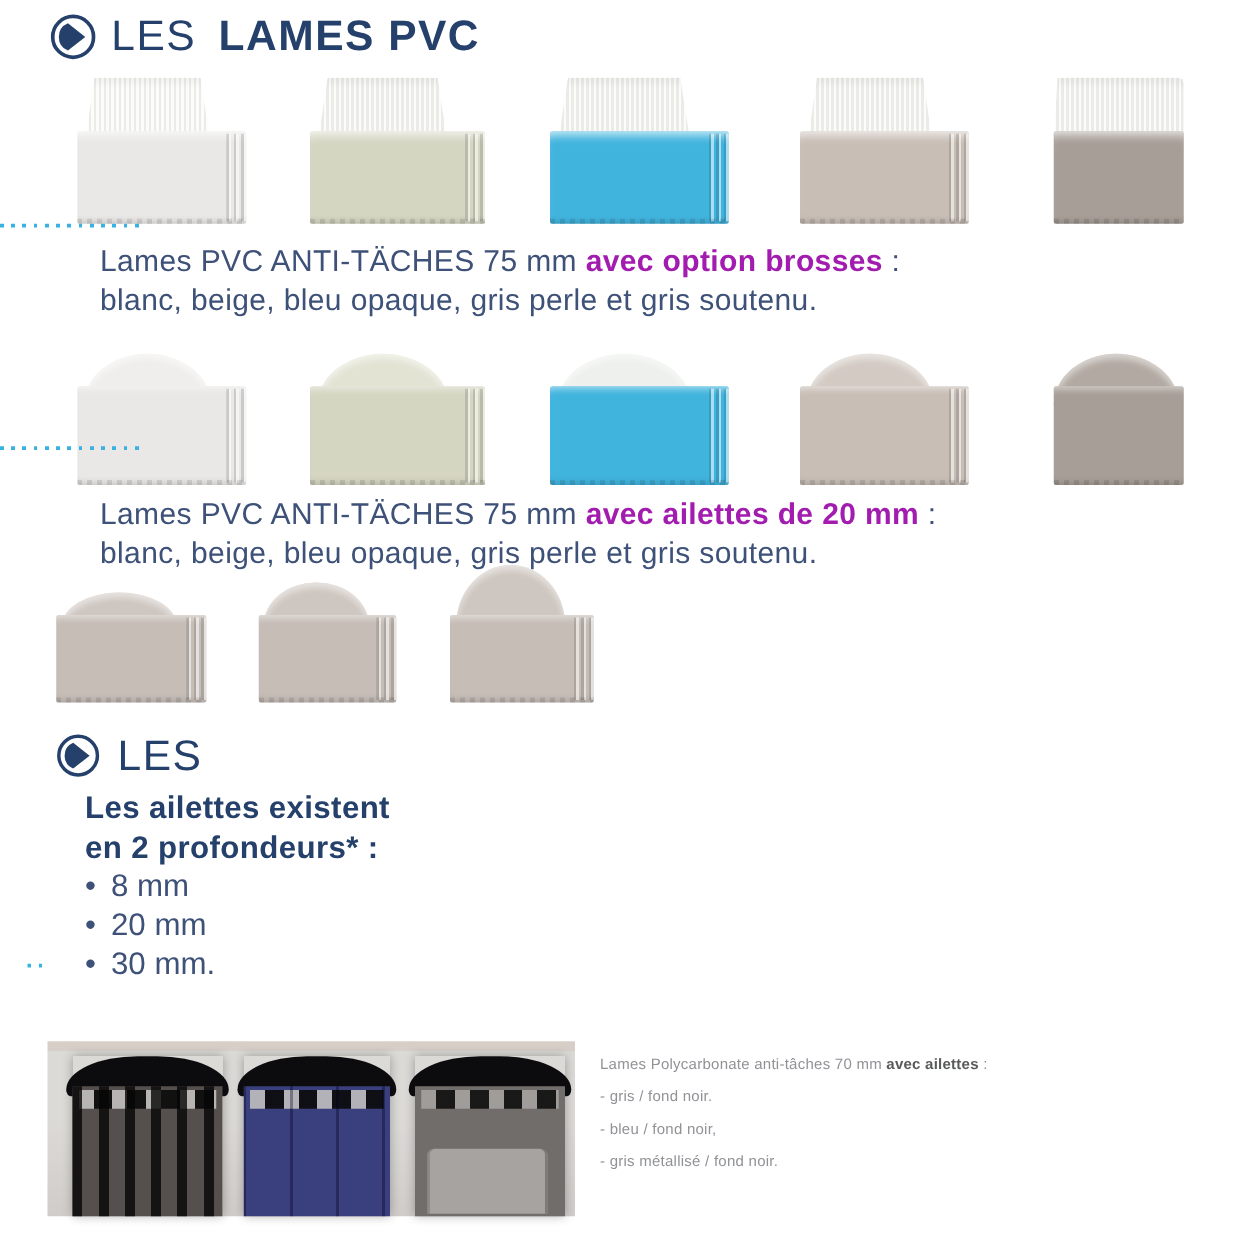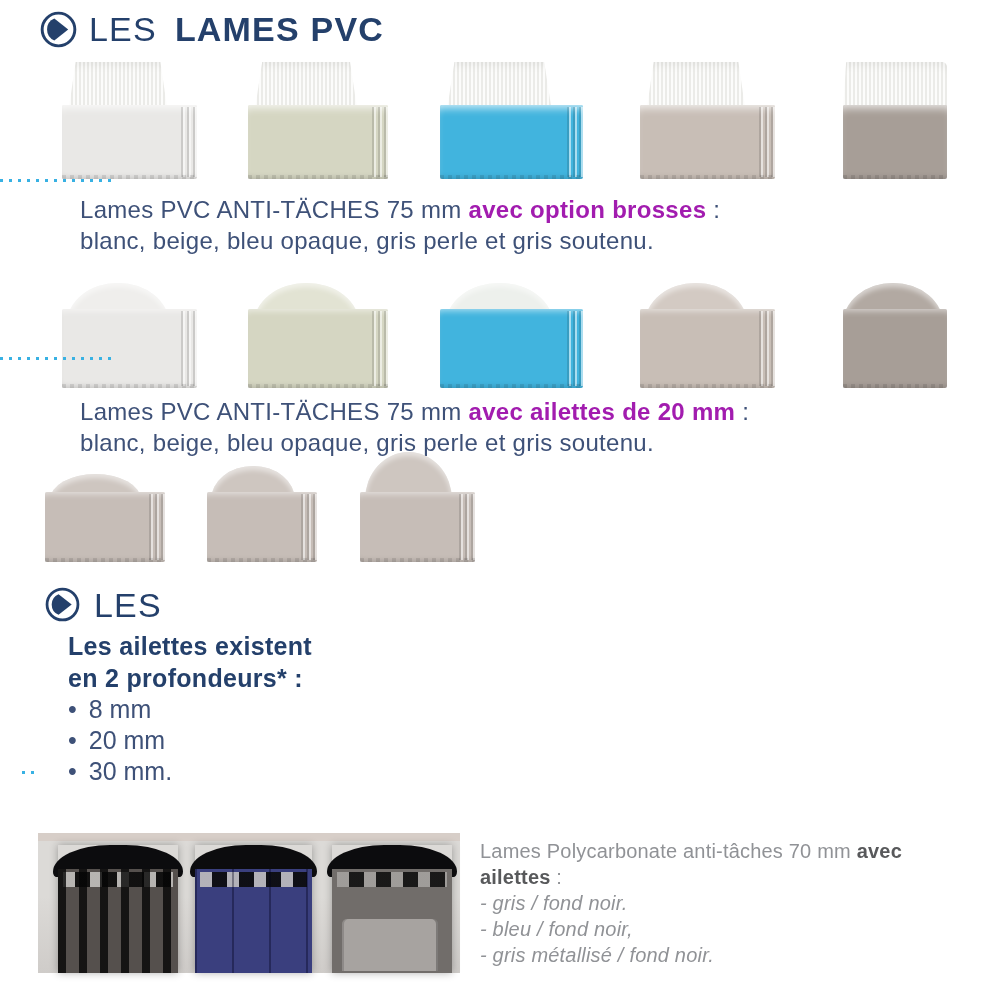--- a/index.html
+++ b/index.html
@@ -74,23 +74,23 @@
   .pA .pbody::after{content:"";position:absolute;inset:0;
         background:repeating-linear-gradient(90deg,rgba(5,5,5,.8) 0 8px,transparent 8px 21px);}
   .pB .pbody::after{content:"";position:absolute;inset:0;
         background:repeating-linear-gradient(90deg,rgba(0,0,25,.35) 0 2px,transparent 2px 37px);}
   .pC .pbody::before{background:repeating-linear-gradient(90deg,rgba(190,188,185,.6) 0 12px,rgba(10,10,10,.85) 12px 27px);}
   .pC .pbody::after{content:"";position:absolute;top:48%;bottom:2px;left:8%;right:12%;
         background:#a7a3a0;border-radius:5px 5px 0 0;
         box-shadow:inset -2px 0 0 rgba(0,0,0,.25), inset 2px 0 0 rgba(0,0,0,.15);}
 
   .poly-cap{position:absolute;left:480px;top:838px;width:462px;color:#909296;
-            font-size:20px;line-height:26px;letter-spacing:.2px;}
+            font-size:12px;line-height:26px;letter-spacing:.2px;}
   .poly-cap b{color:#58595b;font-weight:700;}
-  .poly-cap .item{white-space:nowrap;font-style:italic;}
+  .poly-cap .item{white-space:nowrap;}
 
   
   .play-wrap{display:inline-flex;width:37px;height:37px;flex:0 0 auto;}
 </style>
 </head>
 <body>
 
 <div class="page">
 
   <div class="sec-head" style="left:40px;top:10px;">

